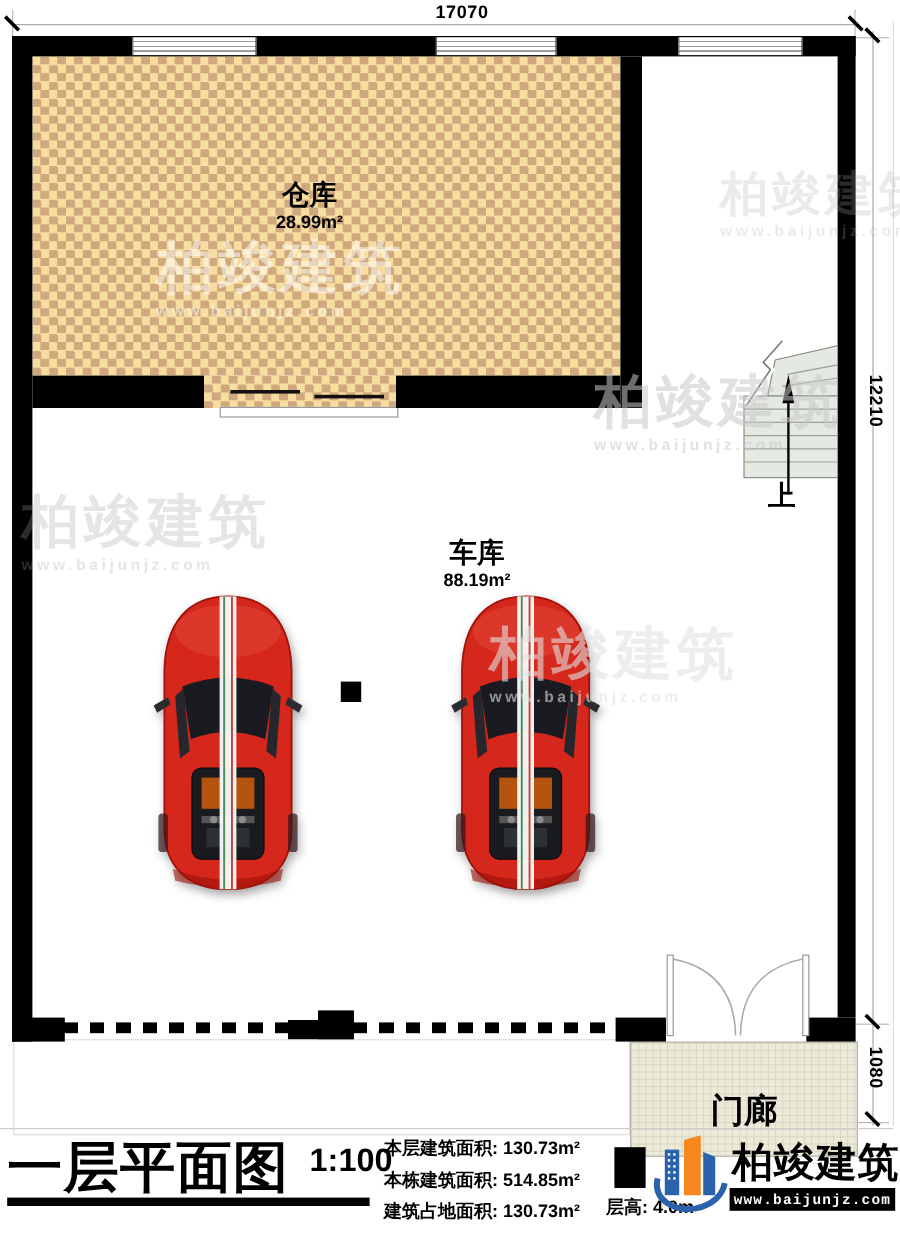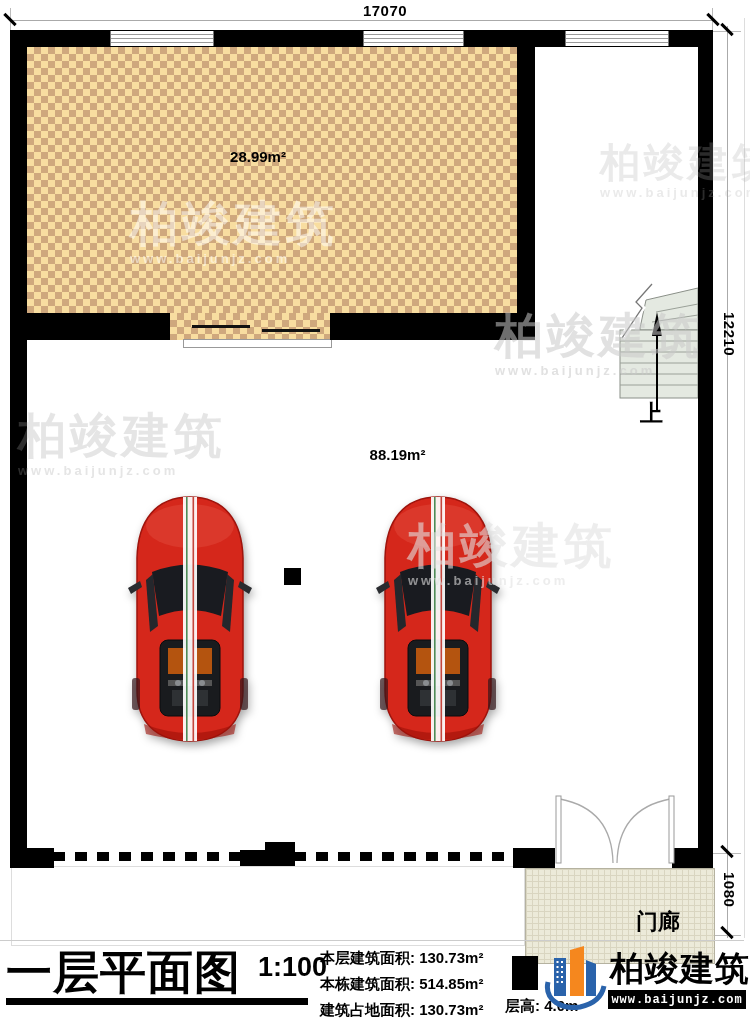--- a/index.html
+++ b/index.html
@@ -183,27 +183,29 @@
   <div class="wm" style="left:408px;top:522px;color:rgba(225,225,225,0.6);">
     <div class="t">柏竣建筑</div>
       <div class="u">www.baijunjz.com</div>
   </div>
   <div class="wm" style="left:600px;top:142px;color:rgba(170,170,170,0.25);">
     <div class="t" style="font-size:40px;">柏竣建筑</div>
       <div class="u">www.baijunjz.com</div>
   </div>
 
   <div class="roomlabel" style="left:188px;top:148px;width:140px;">
+    <div class="nm">仓库</div>
     <div class="ar">28.99m²</div>
   </div>
   <div class="roomlabel" style="left:330px;top:446px;width:135px;">
+    <div class="nm">车库</div>
     <div class="ar">88.19m²</div>
   </div>
   <div class="roomlabel" style="left:560px;top:908px;width:120px;">
-    <div class="nm" style="font-size:22px;text-align:right;">门廊</div>
+    <div class="nm" style="font-size:28px;">门廊</div>
   </div>
 
   <div class="sep" style="left:0;top:940px;width:744px;height:1px;"></div>
   <div class="titleblock">
     <div class="maintitle">一层平面图</div>
     <div class="underbar"></div>
     <div class="scale">1:100</div>
     <div class="stats">
       <div>本层建筑面积: 130.73m²</div>
       <div>本栋建筑面积: 514.85m²</div>

